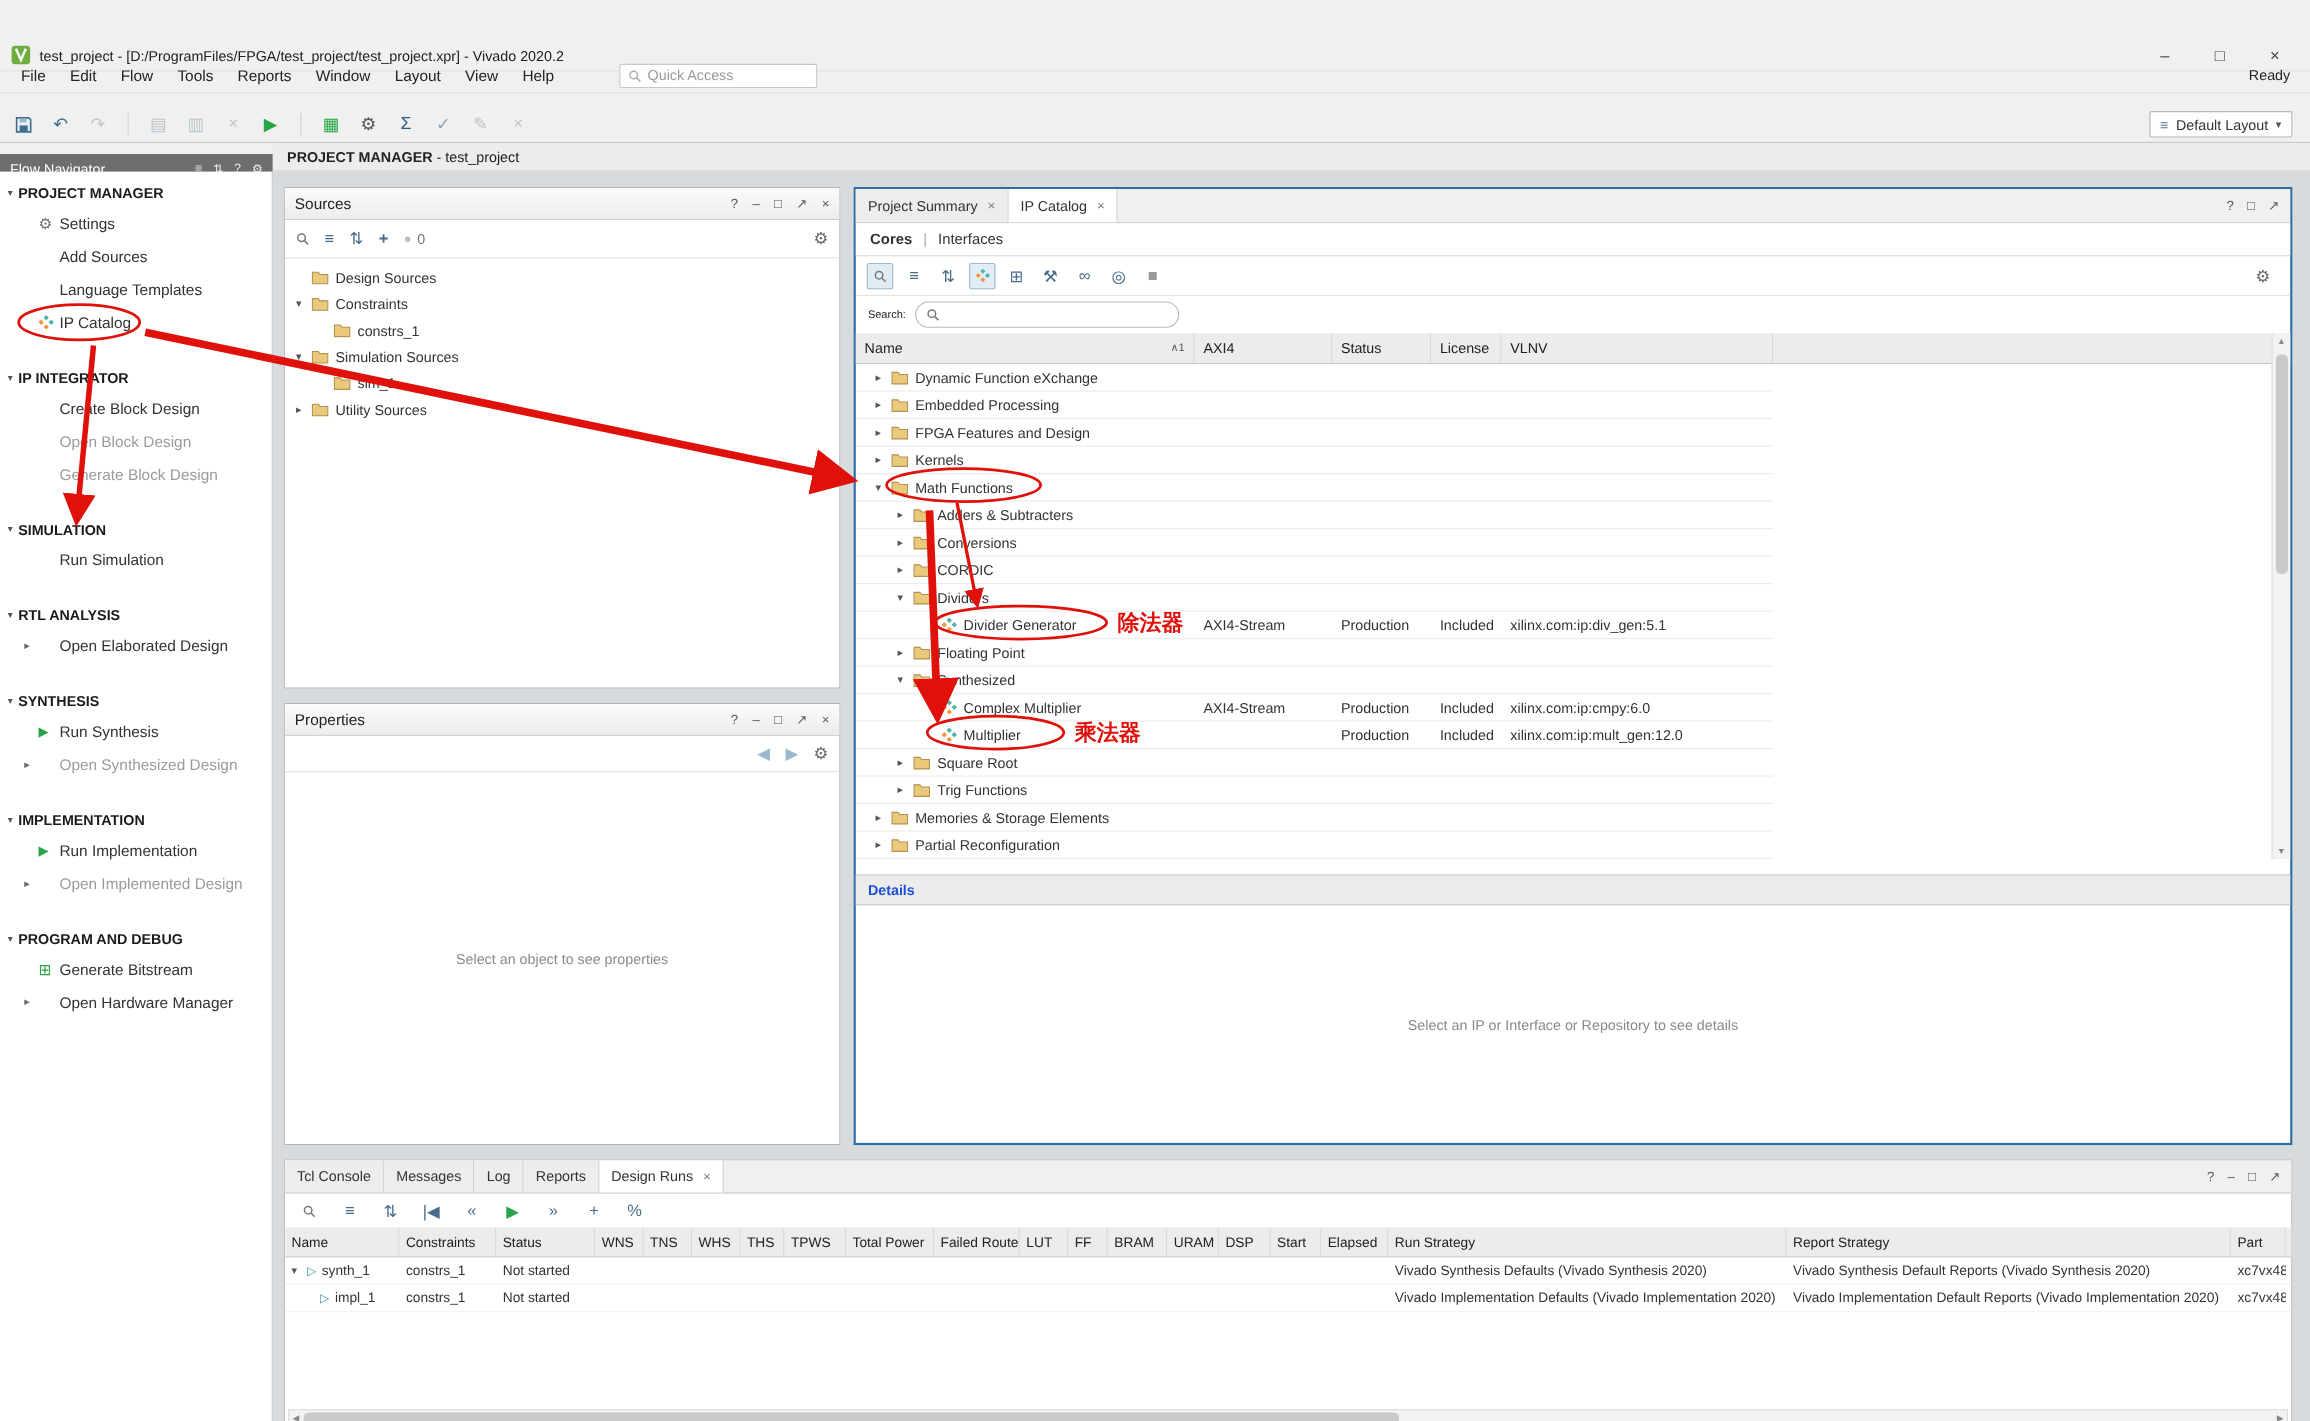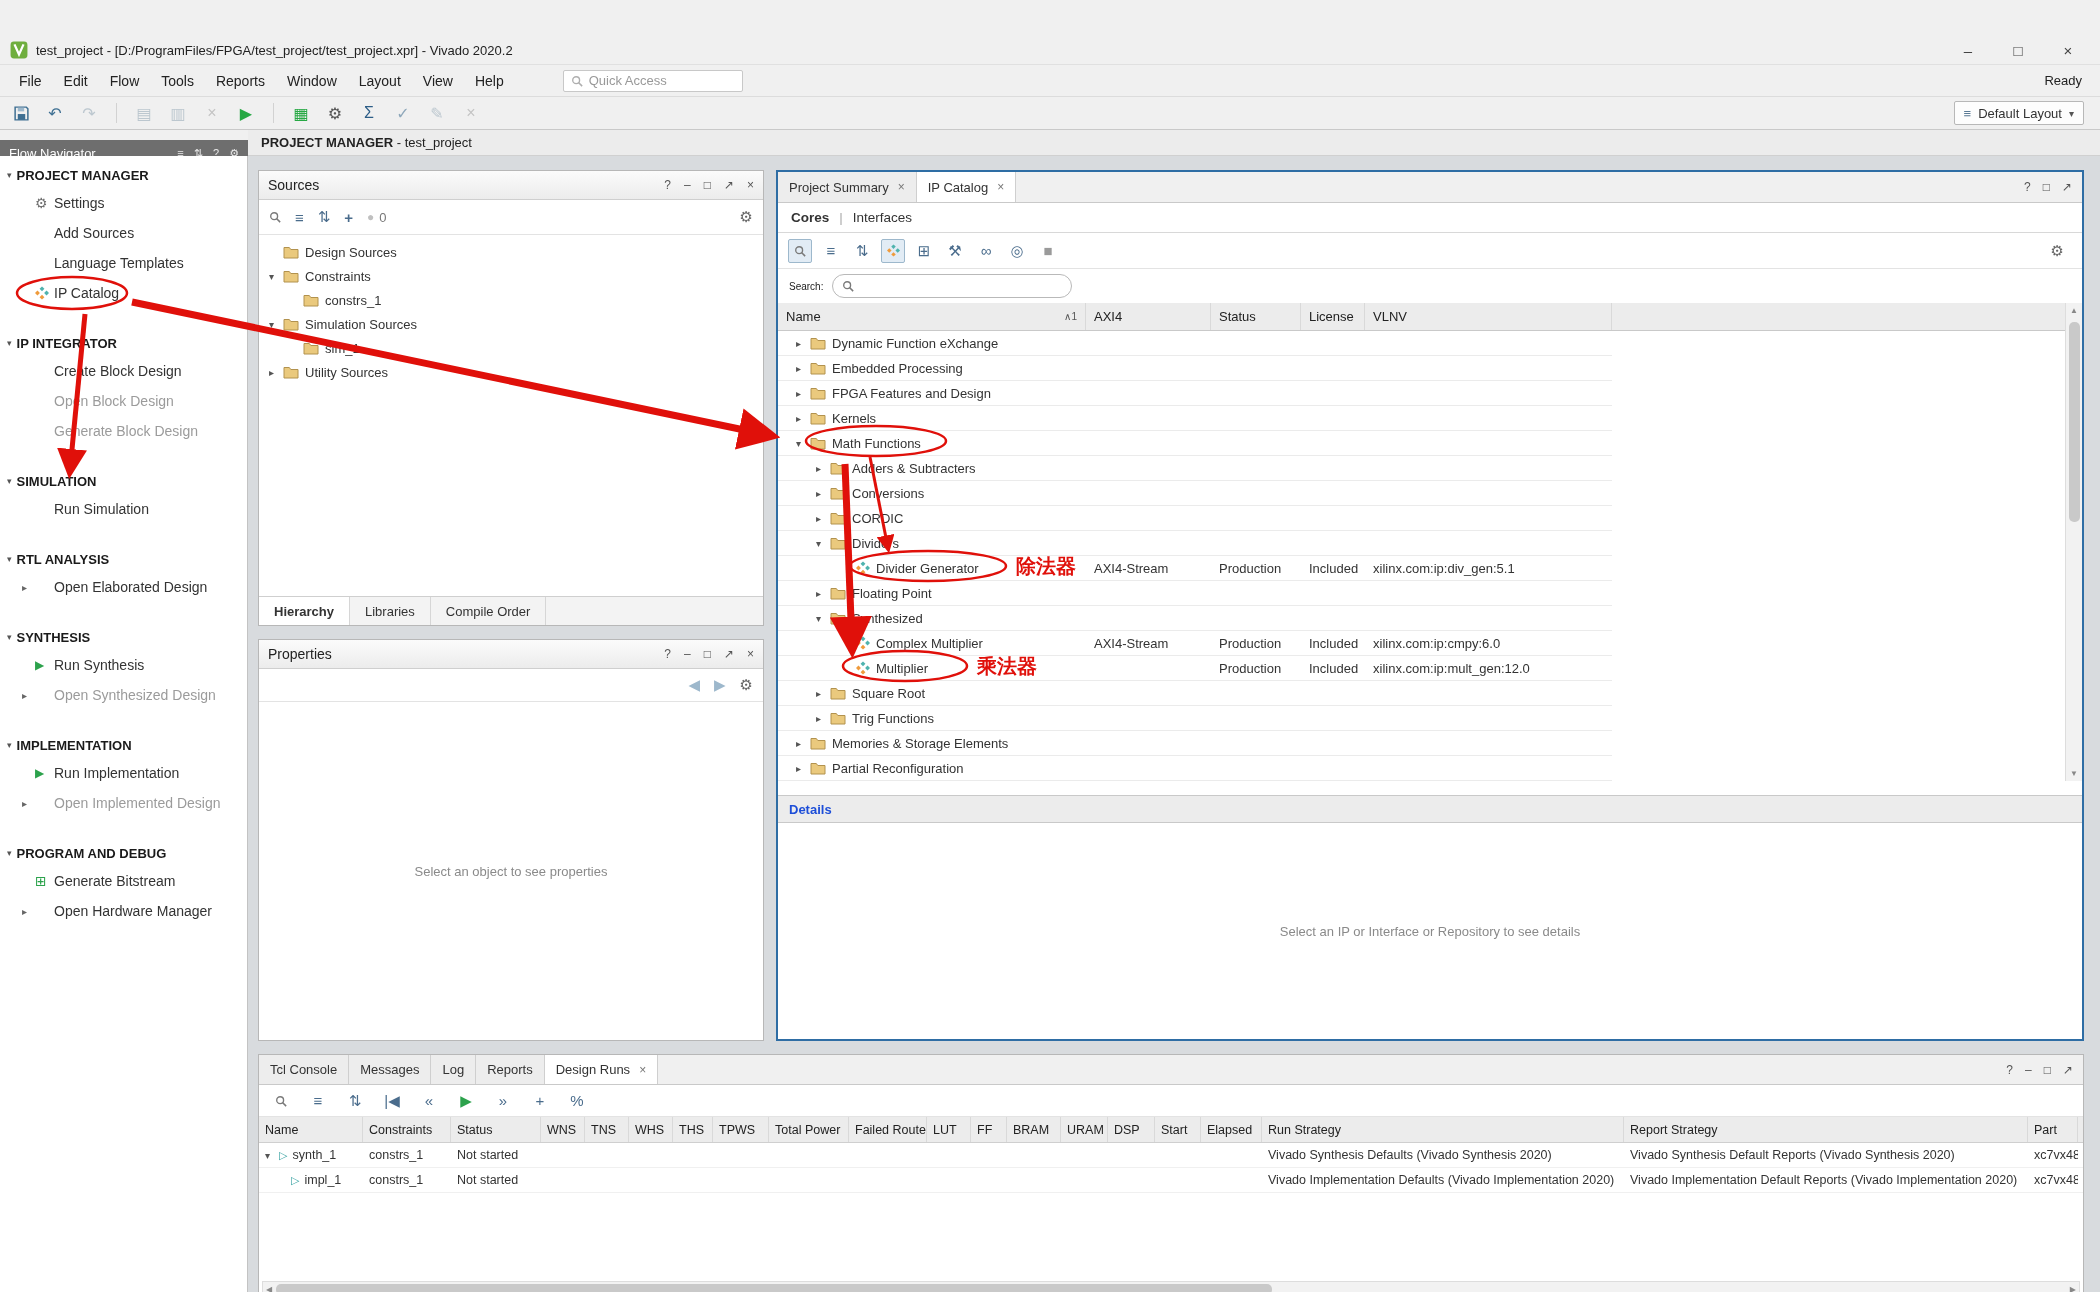--- a/index.html
+++ b/index.html
@@ -13,21 +13,21 @@
   
   .titlebar { position: absolute; left: 0; top: 0; width: 2100px; height: 29px;
     display: flex; align-items: center; padding: 0 10px; background: #f0f0f0;
     border-bottom: 1px solid #e0e0e0; font-size: 13px; color: #222; }
   .titlebar .app-icon { width: 18px; height: 18px; margin-right: 8px; display: inline-flex; }
   .win-btns { margin-left: auto; display: flex; gap: 6px; }
   .win-btn { width: 44px; height: 26px; display: flex; align-items: center; justify-content: center;
     font-size: 15px; color: #444; }
 
   
-  .menubar { position: absolute; left: 0; top: 29px; width: 2100px; height: 32px;
+  .menubar { position: absolute; left: 0; top: 17px; width: 2100px; height: 32px;
     display: flex; align-items: center; padding-left: 8px; border-bottom: 1px solid #dcdcdc; }
   .menu-item { padding: 5px 11px; font-size: 14px; color: #222; }
   .quick-access { margin-left: 48px; width: 180px; height: 22px; background: #fff;
     border: 1px solid #c8c8c8; border-radius: 2px; display: flex; align-items: center;
     padding: 0 7px; gap: 6px; font-size: 13px; color: #999; }
   .qa-icon { display: inline-flex; opacity: .6; }
   .ready { margin-left: auto; margin-right: 18px; font-size: 13px; color: #222; }
 
   
   .toolbar { position: absolute; left: 0; top: 61px; width: 2100px; height: 33px;
@@ -472,25 +472,20 @@
           <div class="src-row" style="padding-left: 10px;">
             <span class="tree-chev">▸</span>
             <span class="tree-ico">
               <svg width="16" height="13" viewBox="0 0 16 13">
                 <path d="M1 1.5 h5.3 l1.5 2 H15 V12 H1 Z" fill="#eac97d" stroke="#b2924e" stroke-width="1"></path>
               </svg>
             </span>
             <span>Utility Sources</span>
           </div>
         </div>
-      <div class="src-tabs">
-          <div class="src-tab active">Hierarchy</div>
-          <div class="src-tab">Libraries</div>
-          <div class="src-tab">Compile Order</div>
-        </div>
     </div>
 
     <div class="panel properties-panel">
       <div class="panel-title">
         <span>Properties</span>
         <span class="pt-icons">
           <span>?</span>
           <span>–</span>
           <span>□</span>
           <span>↗</span>

